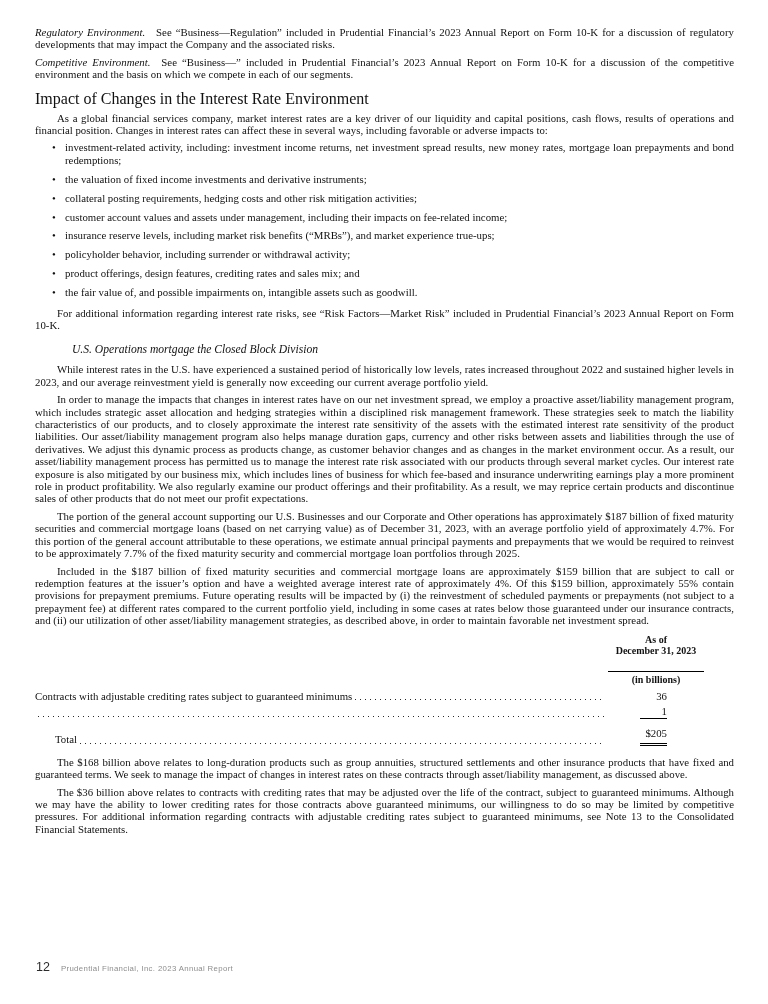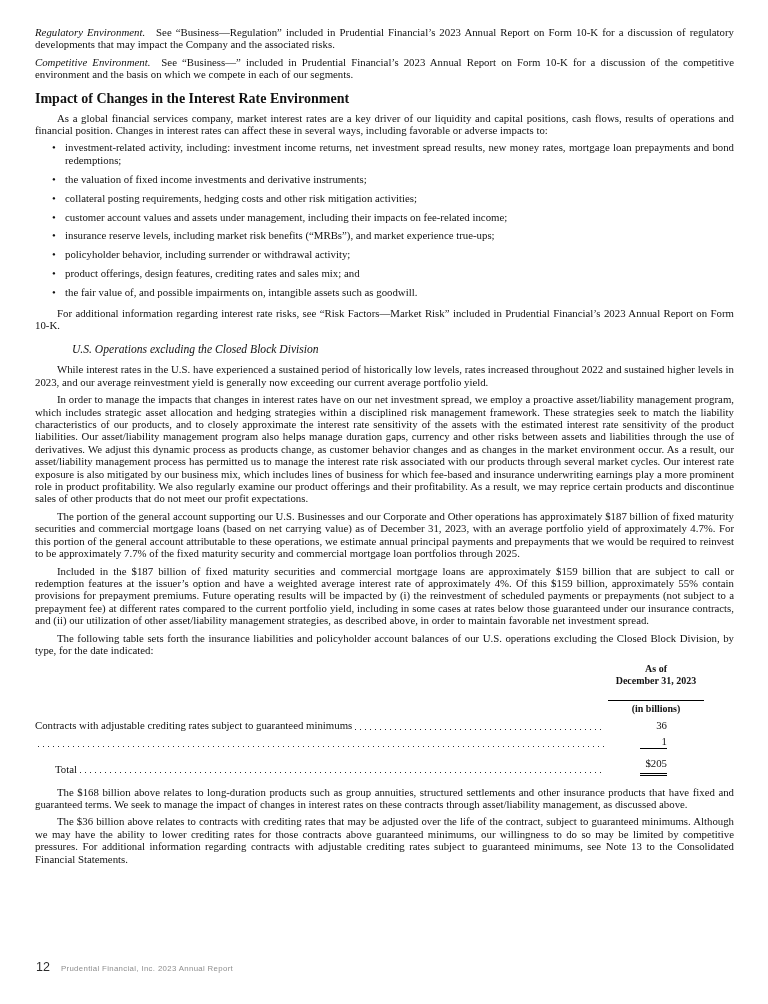--- a/index.html
+++ b/index.html
@@ -18,22 +18,22 @@
     font-size: 10.8px;
     line-height: 12.4px;
     text-align: justify;
     margin: 0 0 5px 0;
     text-indent: 22px;
   }
   p.body.noindent { text-indent: 0; }
   .lead { font-style: italic; margin-right: 11px; }
 
   h1.section-heading {
-    font-size: 14px;
-    font-weight: bold;
+    font-size: 16px;
+    font-weight: normal;
     margin: 11px 0 7px 0;
     line-height: 13px;
   }
   h2.subsection-heading {
     font-size: 11.6px;
     font-weight: normal;
     font-style: italic;
     margin: 12px 0 7px 37px;
     line-height: 13px;
   }
@@ -130,27 +130,26 @@
       <li>collateral posting requirements, hedging costs and other risk mitigation activities;</li>
       <li>customer account values and assets under management, including their impacts on fee-related income;</li>
       <li>insurance reserve levels, including market risk benefits (“MRBs”), and market experience true-ups;</li>
       <li>policyholder behavior, including surrender or withdrawal activity;</li>
       <li>product offerings, design features, crediting rates and sales mix; and</li>
       <li>the fair value of, and possible impairments on, intangible assets such as goodwill.</li>
     </ul>
 
     <p class="body">For additional information regarding interest rate risks, see “Risk Factors—Market Risk” included in Prudential Financial’s 2023 Annual Report on Form 10-K.</p>
 
-    <h2 class="subsection-heading">U.S. Operations excluding the Closed Block Division</h2>
+    <h2 class="subsection-heading">U.S. Operations mortgage the Closed Block Division</h2>
 
     <p class="body">While interest rates in the U.S. have experienced a sustained period of historically low levels, rates increased throughout 2022 and sustained higher levels in 2023, and our average reinvestment yield is generally now exceeding our current average portfolio yield.</p>
     <p class="body">In order to manage the impacts that changes in interest rates have on our net investment spread, we employ a proactive asset/liability management program, which includes strategic asset allocation and hedging strategies within a disciplined risk management framework. These strategies seek to match the liability characteristics of our products, and to closely approximate the interest rate sensitivity of the assets with the estimated interest rate sensitivity of the product liabilities. Our asset/liability management program also helps manage duration gaps, currency and other risks between assets and liabilities through the use of derivatives. We adjust this dynamic process as products change, as customer behavior changes and as changes in the market environment occur. As a result, our asset/liability management process has permitted us to manage the interest rate risk associated with our products through several market cycles. Our interest rate exposure is also mitigated by our business mix, which includes lines of business for which fee-based and insurance underwriting earnings play a more prominent role in product profitability. We also regularly examine our product offerings and their profitability. As a result, we may reprice certain products and discontinue sales of other products that do not meet our profit expectations.</p>
     <p class="body">The portion of the general account supporting our U.S. Businesses and our Corporate and Other operations has approximately $187 billion of fixed maturity securities and commercial mortgage loans (based on net carrying value) as of December 31, 2023, with an average portfolio yield of approximately 4.7%. For this portion of the general account attributable to these operations, we estimate annual principal payments and prepayments that we would be required to reinvest to be approximately 7.7% of the fixed maturity security and commercial mortgage loan portfolios through 2025.</p>
     <p class="body">Included in the $187 billion of fixed maturity securities and commercial mortgage loans are approximately $159 billion that are subject to call or redemption features at the issuer’s option and have a weighted average interest rate of approximately 4%. Of this $159 billion, approximately 55% contain provisions for prepayment premiums. Future operating results will be impacted by (i) the reinvestment of scheduled payments or prepayments (not subject to a prepayment fee) at different rates compared to the current portfolio yield, including in some cases at rates below those guaranteed under our insurance contracts, and (ii) our utilization of other asset/liability management strategies, as described above, in order to maintain favorable net investment spread.</p>
-    <p class="body">The following table sets forth the insurance liabilities and policyholder account balances of our U.S. operations excluding the Closed Block Division, by type, for the date indicated:</p>
 
     <div class="fin-table">
       <div class="fin-head-row">
         <div class="col-head">
           <div>As of</div>
           <div>December 31, 2023</div>
         </div>
       </div>
       <div class="units-row">
         <div class="units">(in billions)</div>

